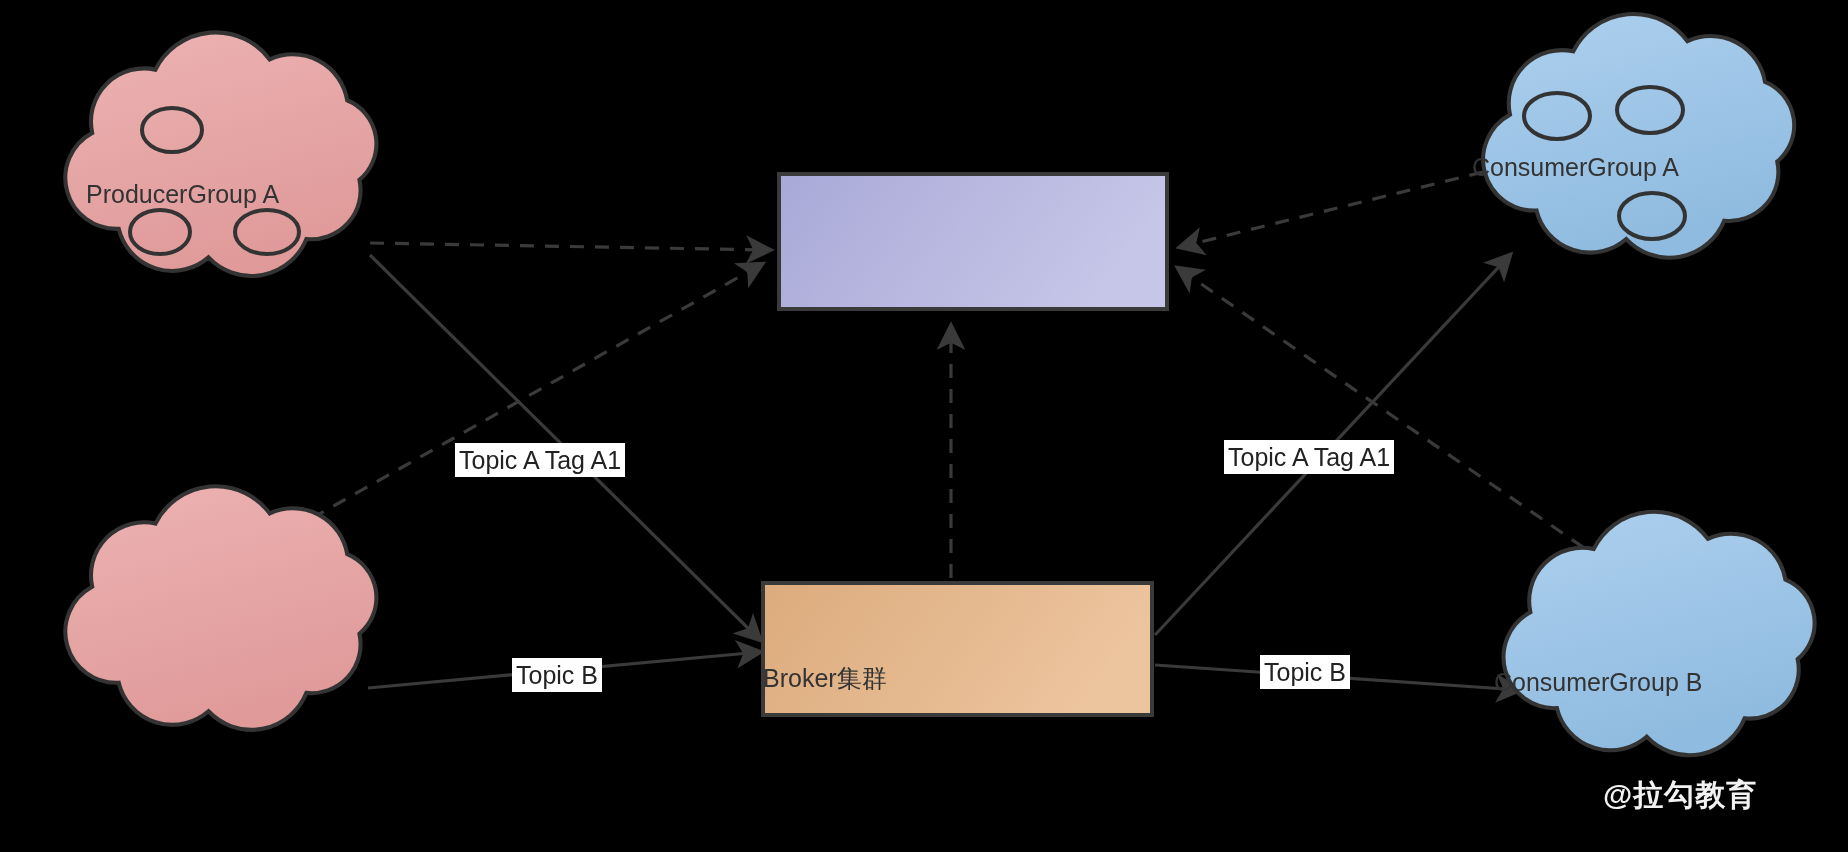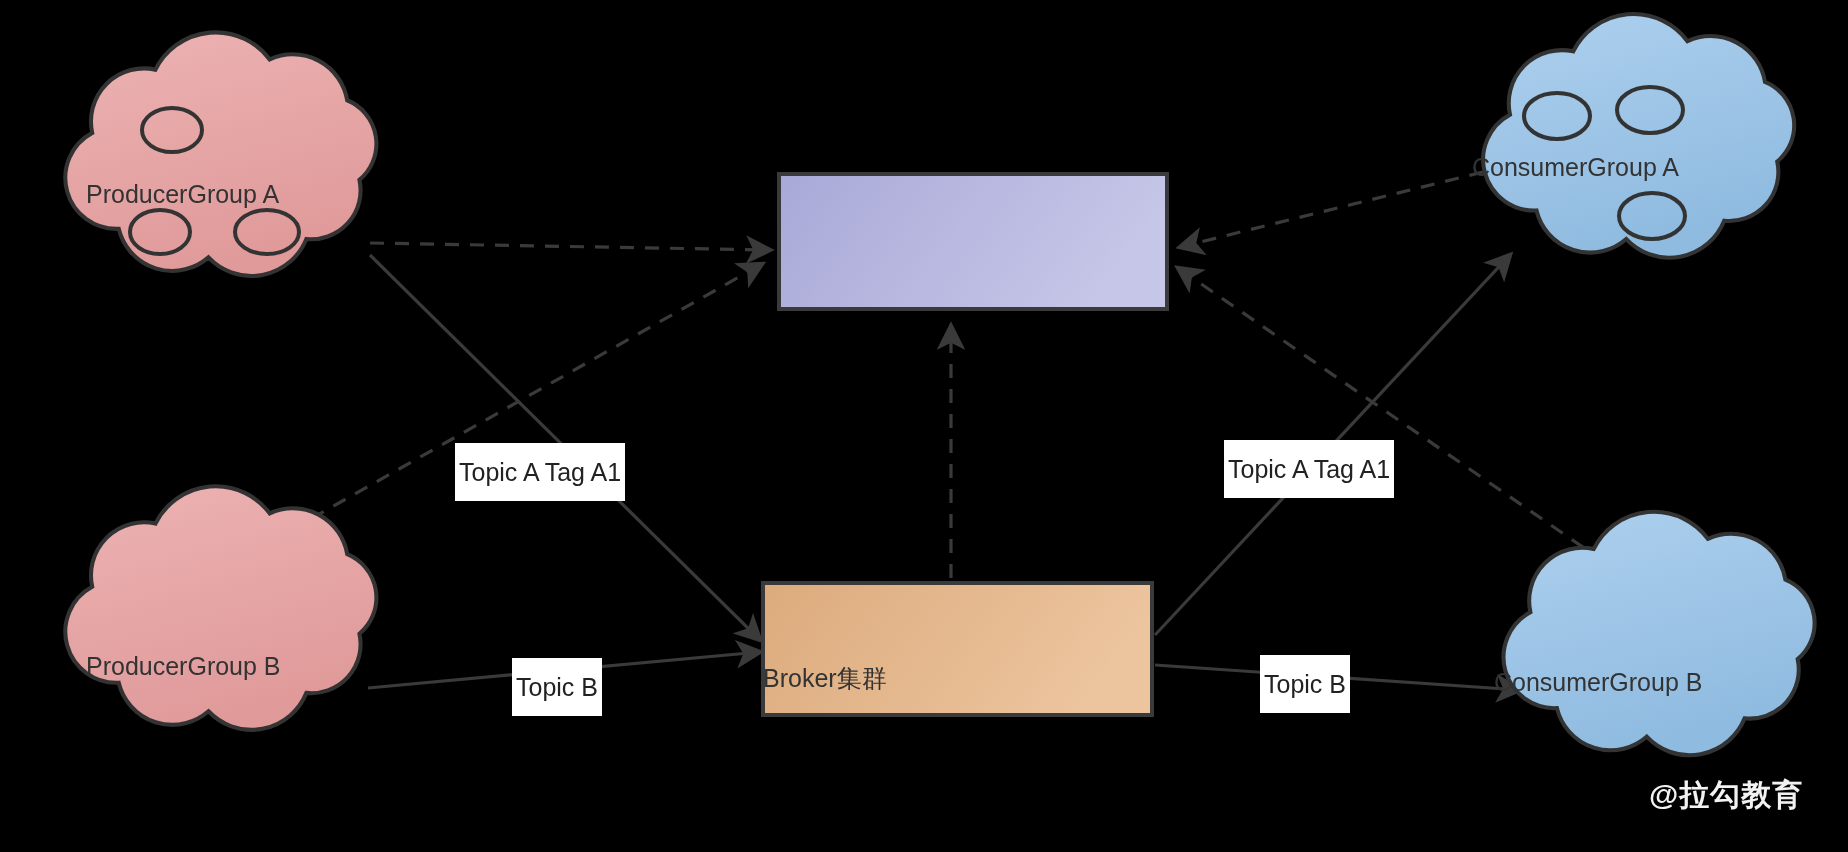--- a/index.html
+++ b/index.html
@@ -16,34 +16,33 @@
     white-space:nowrap;
     pointer-events:none;
     text-align:left;
   }
   .edge-label{
     position:absolute;
     background:#ffffff;
     color:#222222;
     font-size:25px;
     line-height:30px;
-    padding:14px 4px;
+    padding:2px 4px;
     white-space:nowrap;
     text-align:center;
   }
   .watermark{
     position:absolute;
     color:#ffffff;
     font-size:30px;
     font-weight:bold;
     letter-spacing:1px;
     white-space:nowrap;
     opacity:.95;
     text-shadow:0 1px 2px rgba(0,0,0,.55);
-    margin-left:46px;
   }
 </style>
 </head>
 <body>
 
 <div id="stage">
 
   <svg viewBox="0 0 1848 852" xmlns="http://www.w3.org/2000/svg" aria-hidden="true">
     <defs>
       <linearGradient id="gradPink" x1="0" y1="0" x2="0.35" y2="1">
@@ -154,21 +153,20 @@
                a 50 50 0 0 1 -26 -94 z" fill="url(#gradBlue)" stroke="#333333" stroke-width="4" transform="translate(-20,-12) scale(1.02)"></path>
     </g>
 
     <rect x="779" y="174" width="388" height="135" fill="url(#gradPurple)" stroke="#3a3a3a" stroke-width="4"></rect>
 
     <rect x="763" y="583" width="389" height="132" fill="url(#gradOrange)" stroke="#3a3a3a" stroke-width="4"></rect>
   </svg>
 
   <div class="node-label" style="left:86px; top:180px; width:268px;">ProducerGroup A</div>
 
-  <div class="node-label" style="left:86px; top:652px; width:268px;">ProducerGroup B</div>
 
 
   <div class="node-label" style="left:763px; top:636px; width:389px;margin-top:28px;">Broker集群</div>
 
   <div class="node-label" style="left:1472px; top:153px; width:286px;">ConsumerGroup A</div>
 
   <div class="node-label" style="left:1494px; top:668px; width:286px;">ConsumerGroup B</div>
 
   <div class="edge-label" style="left:455px; top:443px;">Topic A Tag A1</div>
 

